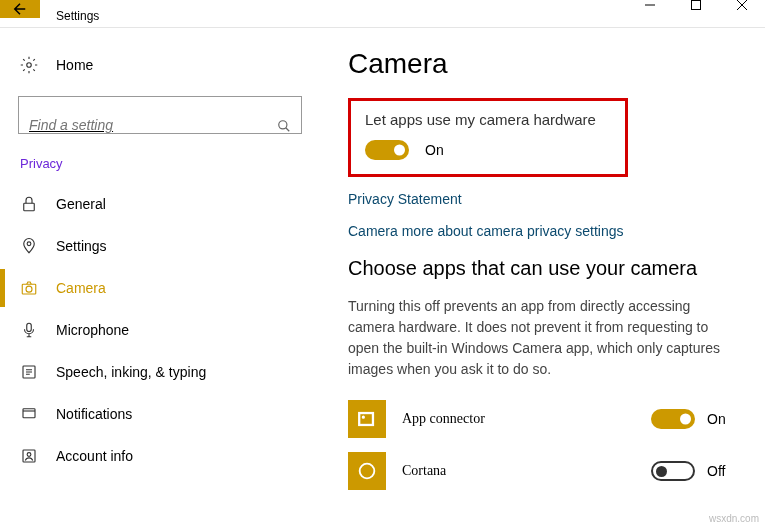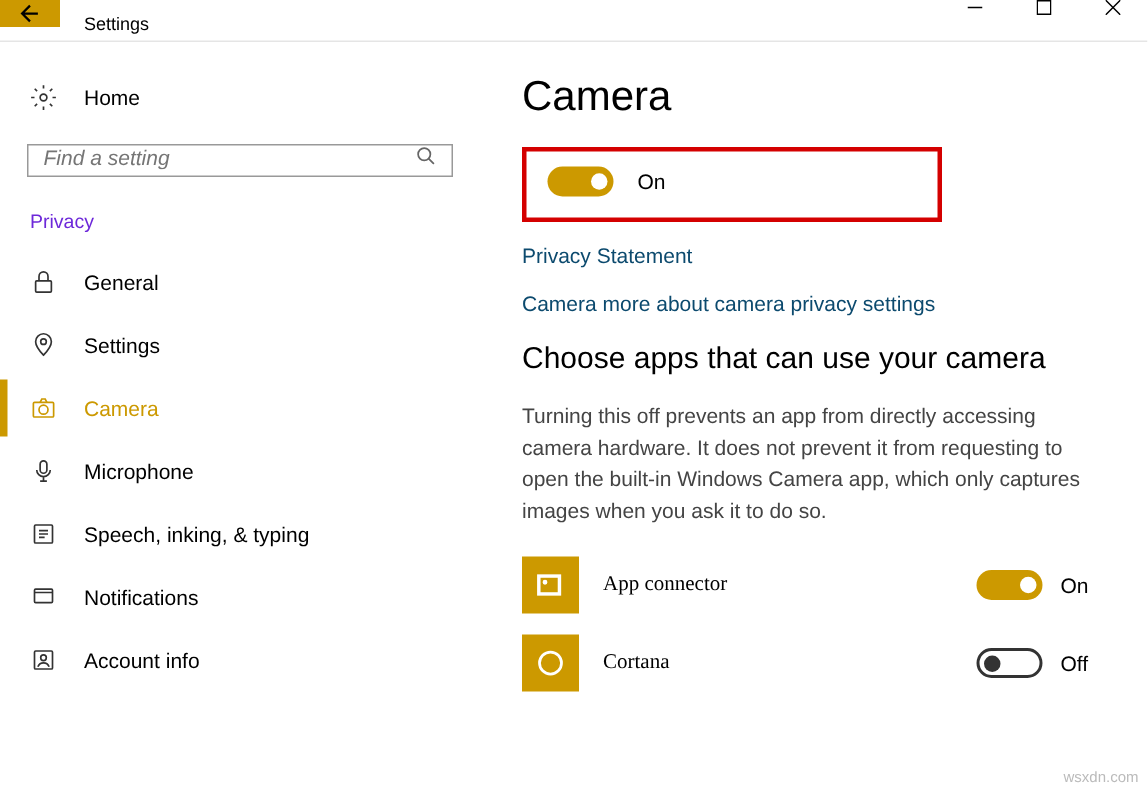--- a/index.html
+++ b/index.html
@@ -12,21 +12,21 @@
     .win-btn { width: 46px; display: flex; align-items: center; justify-content: center; }
     .win-btn svg { width: 10px; height: 10px; }
     
     .content { display: flex; height: calc(100% - 32px); }
     
     .sidebar { width: 320px; padding: 20px 0 0 0; position: relative; }
     .home-row { display: flex; align-items: center; padding: 8px 20px; margin-bottom: 14px; }
     .home-row svg { width: 18px; height: 18px; margin-right: 18px; }
     .home-row span { font-size: 14px; }
     
-    .search-box { margin: 0 18px 22px 18px; border: 1px solid #999; height: 22px; display: flex; align-items: flex-start; padding: 0 10px; }
+    .search-box { margin: 0 18px 22px 18px; border: 1px solid #999; height: 38px; display: flex; align-items: flex-end; padding: 0 10px; text-decoration: underline; }
     .search-box input { flex: 1; border: none; outline: none; font-size: 14px; font-style: italic; color: #666; background: transparent; }
     .search-box svg { width: 14px; height: 14px; }
     
     .section-label { padding: 0 20px 12px 20px; font-size: 13px; color: #6d28d9; }
     
     .nav-item { display: flex; align-items: center; padding: 12px 20px; position: relative; }
     .nav-item svg { width: 18px; height: 18px; margin-right: 18px; }
     .nav-item span { font-size: 14px; }
     .nav-item.active span { color: #cc9900; }
     .nav-item.active svg { stroke: #cc9900; }
@@ -163,20 +163,21 @@
           <path d="M7 18c1-2.5 3-3.5 5-3.5s4 1 5 3.5"></path>
         </svg>
       <span>Account info</span>
     </div>
   </div>
 
   <div class="main">
     <h1 class="page-title">Camera</h1>
 
     <div class="highlight-box">
+      <div class="subsection-title">Let apps use my camera hardware</div>
       <div class="toggle-row">
         <div class="toggle on">
             <div class="knob"></div>
           </div>
         <span class="toggle-label">On</span>
       </div>
     </div>
 
     <a class="link">Privacy Statement</a>
     <a class="link">Camera more about camera privacy settings</a>

